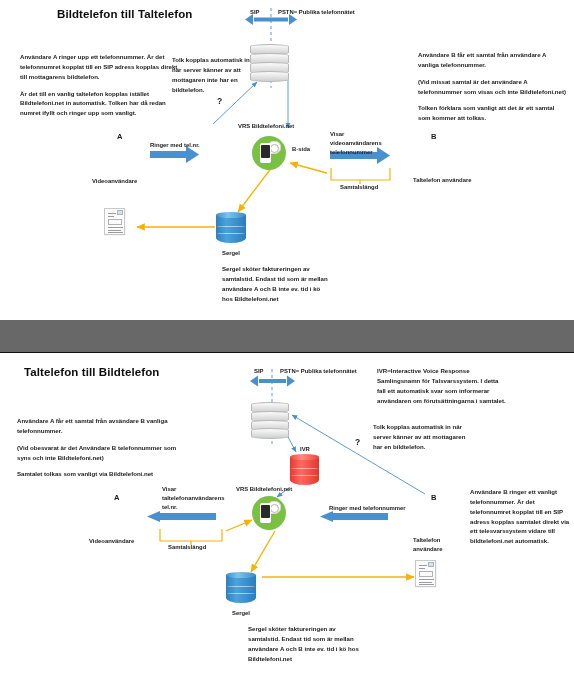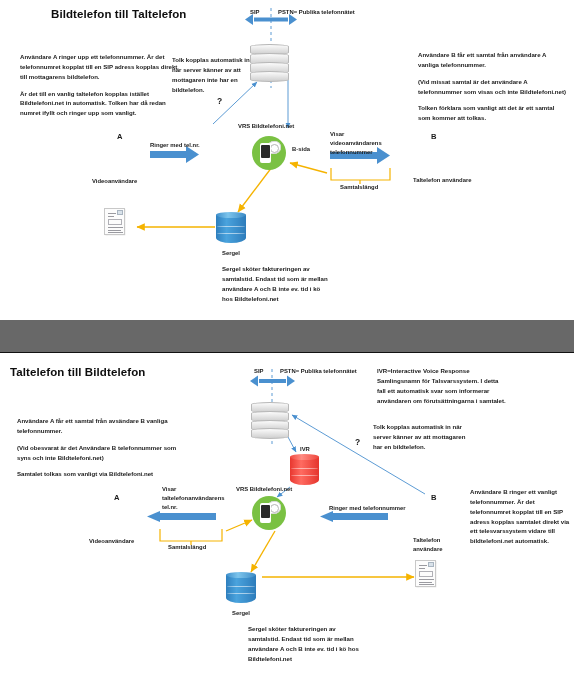--- a/index.html
+++ b/index.html
@@ -251,21 +251,21 @@
 
     <line x1="226" y1="531" x2="252" y2="520" stroke="#f5b300" stroke-width="1.3" marker-end="url(#yellowArrow)"></line>
 
     <line x1="275" y1="531" x2="251" y2="572" stroke="#f5b300" stroke-width="1.3" marker-end="url(#yellowArrow)"></line>
 
     <line x1="262" y1="577" x2="414" y2="577" stroke="#f5b300" stroke-width="1.3" marker-end="url(#yellowArrow)"></line>
   </svg>
 
   <div class="panel" id="panel-top">
 
-    <div class="title" style="left:22px; top:8px;padding-left:29px;">Bildtelefon till Taltelefon</div>
+    <div class="title" style="left:28px; top:8px;padding-left:29px;">Bildtelefon till Taltelefon</div>
 
     <div class="note" style="left:20px; top:52px; width:160px;">
       <p>Användare A ringer upp ett telefonnummer. Är det telefonnumret kopplat till en SIP adress kopplas direkt till mottagarens bildtelefon.</p>
       <p>Är det till en vanlig taltelefon kopplas istället Bildtelefoni.net in automatisk. Tolken har då redan numret ifyllt och ringer upp som vanligt.</p>
     </div>
 
     <div class="note" style="left:172px; top:55px; width:86px;">
       <p>Tolk kopplas automatisk in när server känner av att mottagaren inte har en bildtelefon.</p>
     </div>
 
@@ -340,21 +340,21 @@
 
     <div class="note" style="left:222px; top:264px; width:110px;">
       <p>Sergel sköter faktureringen av samtalstid. Endast tid som är mellan användare A och B inte ev. tid i kö hos Bildtelefoni.net</p>
     </div>
   </div>
 
   <div id="divider"></div>
 
   <div class="panel" id="panel-bottom">
 
-    <div class="title" style="left:10px; top:12px;">Taltelefon till Bildtelefon</div>
+    <div class="title" style="left:24px; top:12px;">Taltelefon till Bildtelefon</div>
 
     <div class="note" style="left:17px; top:62px; width:160px;">
       <p>Användare A får ett samtal från avsändare B vanliga telefonnummer.</p>
       <p>(Vid obesvarat är det Användare B telefonnummer som syns och inte Bildtelefoni.net)</p>
       <p>Samtalet tolkas som vanligt via Bildtelefoni.net</p>
     </div>
 
     <div class="note" style="left:377px; top:12px; width:130px;">
       <p class="hd" style="margin-bottom:0;">IVR=Interactive Voice Response</p>
       <p>Samlingsnamn för Talsvarssystem. I detta fall ett automatisk svar som informerar användaren om förutsättningarna i samtalet.</p>

